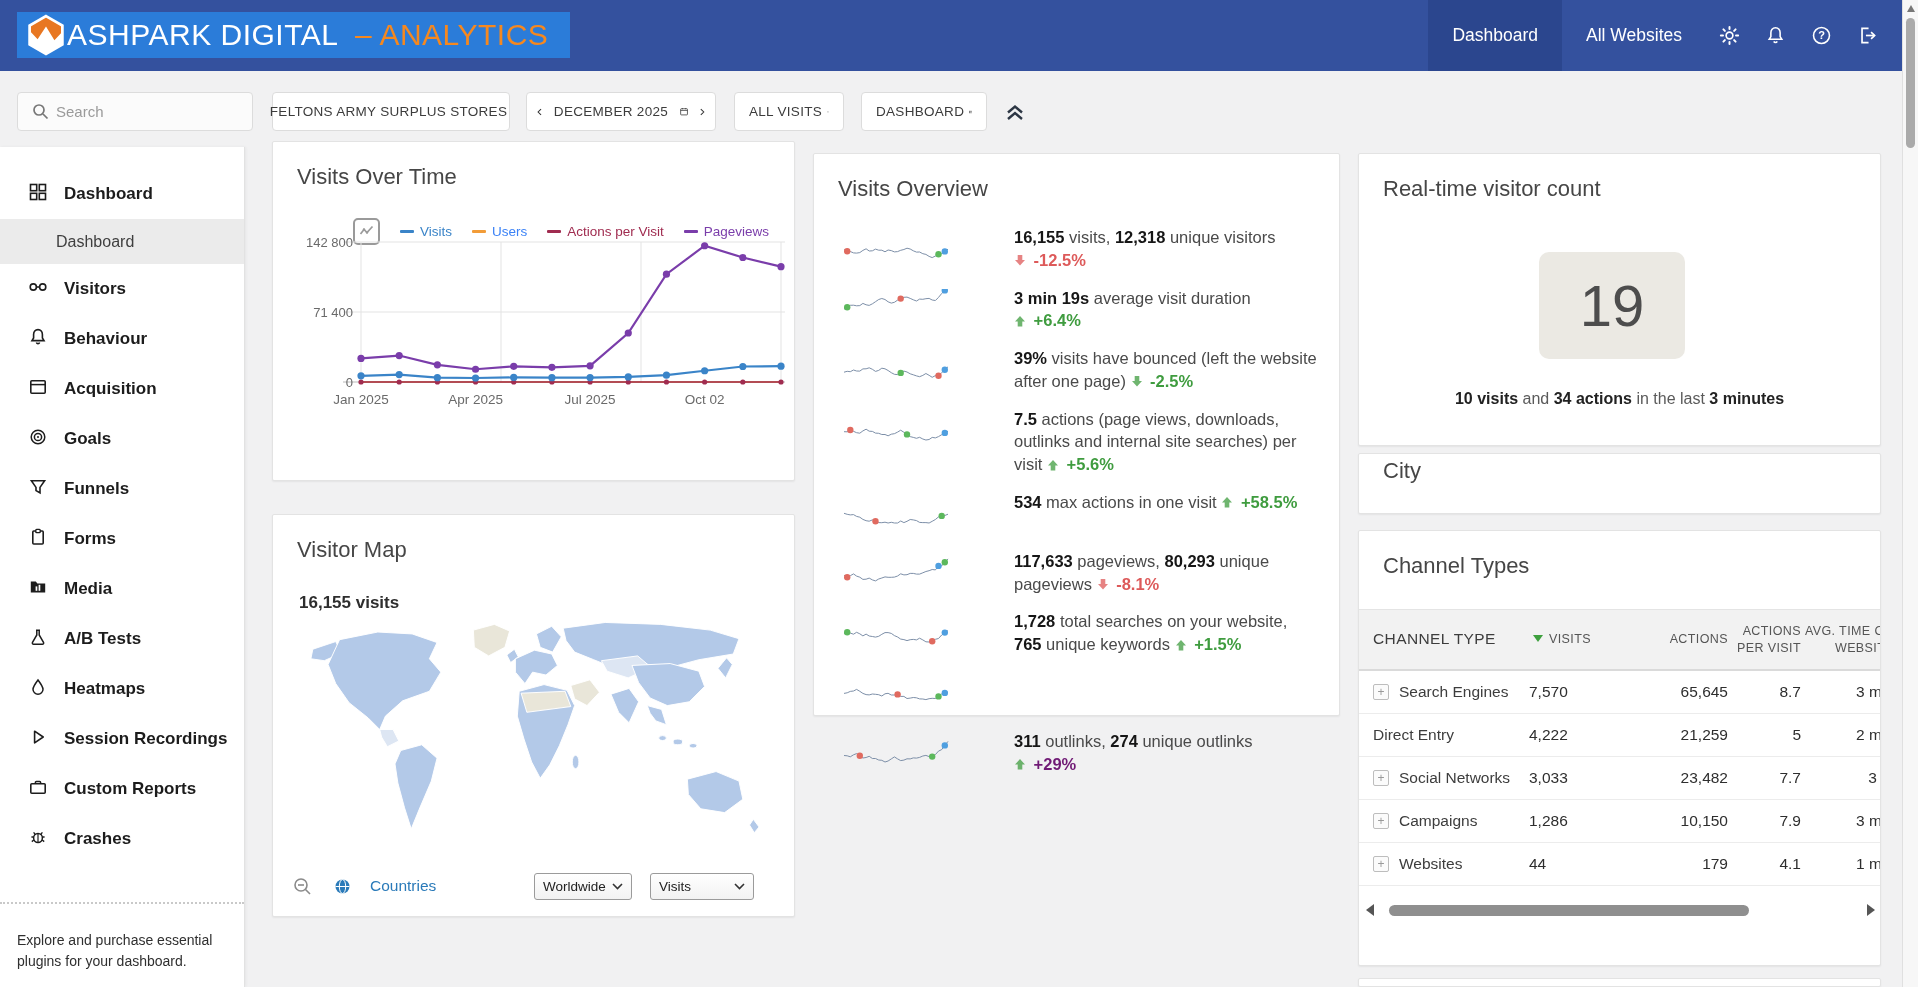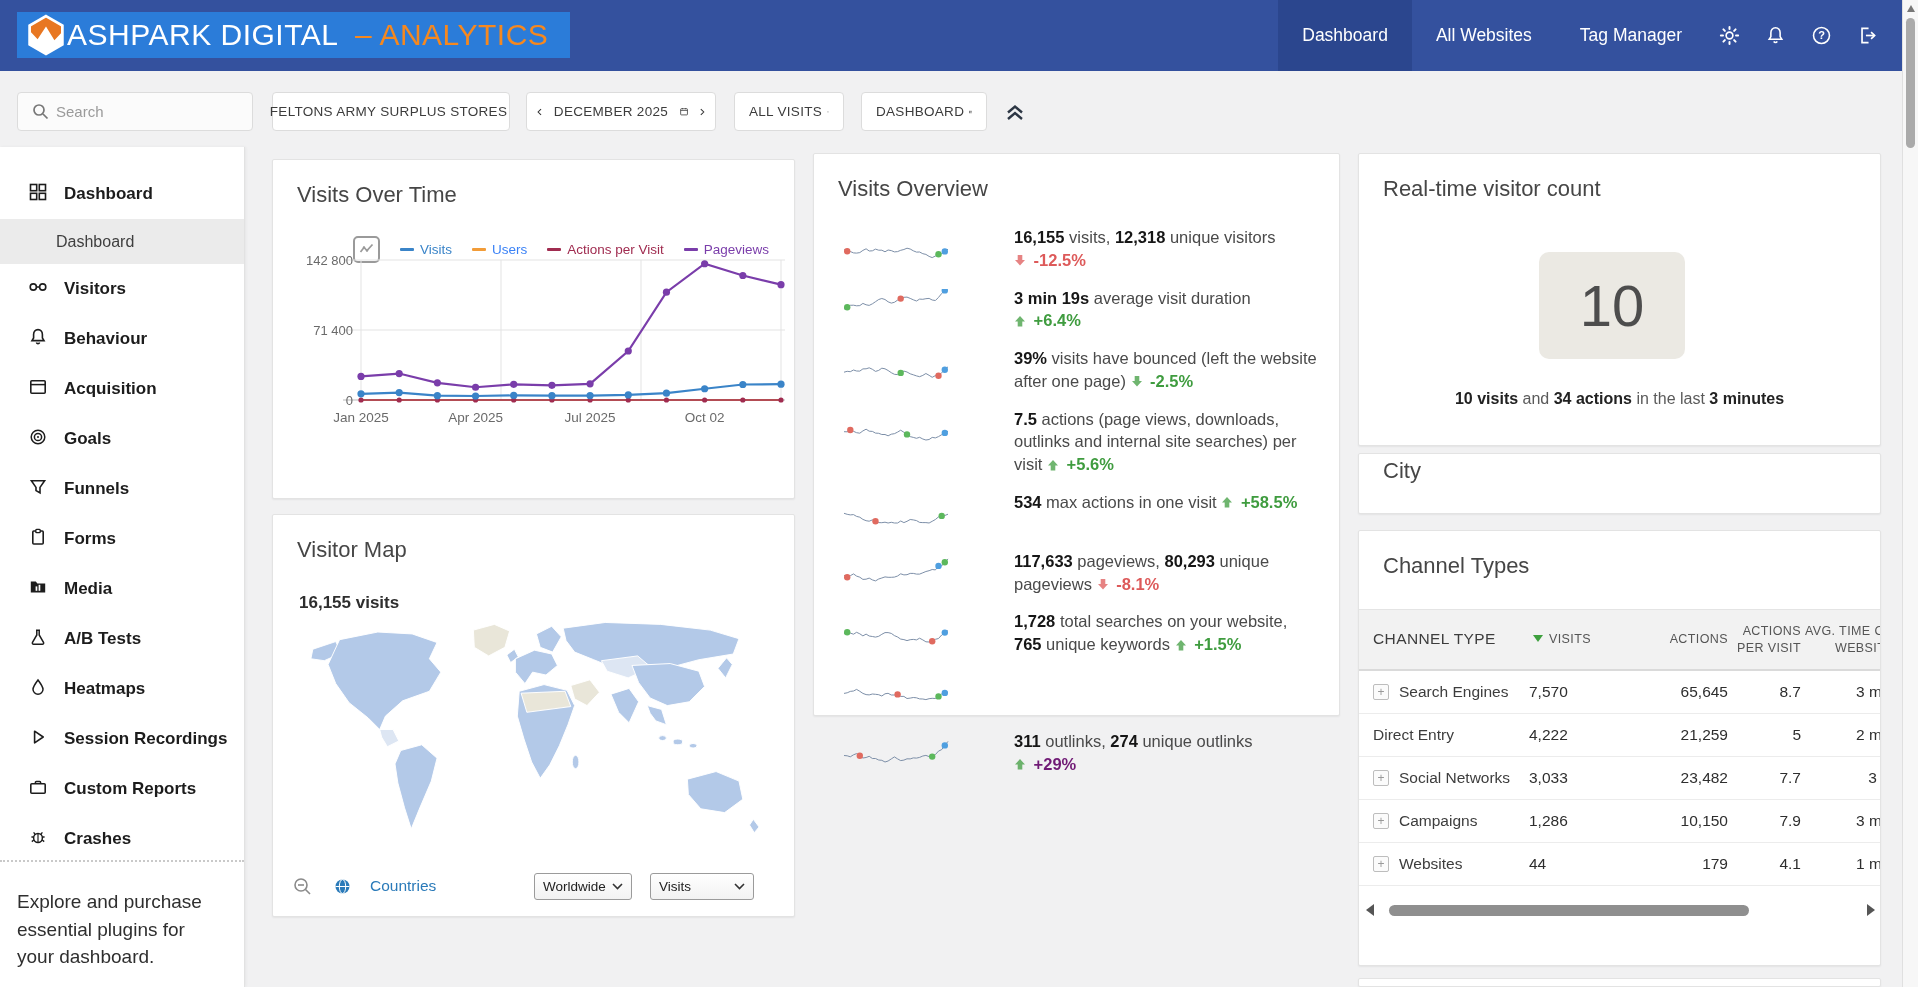--- a/index.html
+++ b/index.html
@@ -28,26 +28,26 @@
   #dash-selector{left:861px;width:126px;}
   #collapse-btn{position:absolute;left:1002px;top:8px;width:26px;height:24px;cursor:pointer;display:flex;align-items:center;justify-content:center;}
 
   
   #sidebar{position:absolute;left:0;top:147px;width:245px;height:840px;background:#fff;border-right:1px solid #e2e2e2;box-shadow:1px 0 3px rgba(0,0,0,.05);padding-top:22px;}
   .side-item{display:flex;align-items:center;height:50px;padding-left:28px;cursor:pointer;}
   .side-item .lbl{font-size:17px;font-weight:bold;color:#1c1c1c;margin-left:16px;}
   .side-item.sub{height:45px;padding-left:56px;}
   .side-item.sub .lbl{font-weight:normal;font-size:16px;color:#3f3f3f;margin-left:0;}
   .side-item.active{background:#ebebeb;}
-  #side-footer{position:absolute;left:0;bottom:0;width:100%;padding:26px 17px 16px;border-top:2px dotted #c9c9c9;font-size:19px;color:#2f2f2f;line-height:1.45;}
+  #side-footer{position:absolute;left:0;bottom:0;width:100%;padding:26px 17px 16px;border-top:2px dotted #c9c9c9;font-size:14px;color:#2f2f2f;line-height:1.45;}
 
   
   .card{position:absolute;background:#fff;border:1px solid #e3e3e3;border-radius:2px;box-shadow:0 1px 2px rgba(0,0,0,.06);}
   .card h2{margin:0;padding:22px 24px 0;font-size:22px;font-weight:normal;color:#464646;}
-  #vot-card{left:272px;top:159px;width:523px;height:340px;}
+  #vot-card{left:272px;top:141px;width:523px;height:340px;}
   #map-card{left:272px;top:514px;width:523px;height:403px;}
   #vo-card{left:813px;top:153px;width:527px;height:563px;}
   #rt-card{left:1358px;top:153px;width:523px;height:293px;}
   #city-card{left:1358px;top:453px;width:523px;height:61px;overflow:hidden;}
   #ct-card{left:1358px;top:530px;width:523px;height:436px;overflow:hidden;}
   #sliver-card{left:1358px;top:978px;width:523px;height:9px;}
 
   
   #vot-legend{position:absolute;left:80px;top:76px;display:flex;align-items:center;gap:20px;}
   #export-icon{width:27px;height:27px;border:2px solid #9a9a9a;border-radius:5px;display:flex;align-items:center;justify-content:center;cursor:pointer;background:#fff;}
@@ -117,21 +117,20 @@
         <polygon points="4.4,29 20,38 35.6,29 35.6,17 28,25 20,12 12,24 4.4,16" fill="#fff"></polygon>
       </svg>
       <span id="brand">
         <span class="w">ASHPARK DIGITAL</span>
         <span class="o">&nbsp;</span><span class="o">– ANALYTICS</span>
       </span>
     </div>
     <div id="topnav">
         <div class="nav-item active">Dashboard</div>
         <div class="nav-item">All Websites</div>
-        <div class="nav-item">Tag Manager</div>
         <div class="nav-icon">
           <svg width="21" height="21" viewBox="0 0 20 20">
             <circle cx="10" cy="10" r="3.2" fill="none" stroke="#fff" stroke-width="1.6"></circle>
             <g stroke="#fff" stroke-width="1.9" stroke-linecap="round">
               <line x1="16.2" y1="10.0" x2="18.2" y2="10.0"></line>
               <line x1="14.4" y1="14.4" x2="15.8" y2="15.8"></line>
               <line x1="10.0" y1="16.2" x2="10.0" y2="18.2"></line>
               <line x1="5.6" y1="14.4" x2="4.2" y2="15.8"></line>
               <line x1="3.8" y1="10.0" x2="1.8" y2="10.0"></line>
               <line x1="5.6" y1="5.6" x2="4.2" y2="4.2"></line>
@@ -558,21 +557,21 @@
           <div class="vo-text"><b>311</b><span> outlinks, </span><b>274</b><span> unique outlinks</span><span class="chg" style="color: #701a75;"> <svg width="12" height="12.5" viewBox="0 0 12 12.5">
                 <path d="M6,1 L11,6.6 H8.3 V11.5 H3.7 V6.6 H1 Z" fill="#3f9c3f" opacity="0.75"></path>
               </svg> +29%</span></div>
         </div>
       </div>
   </div>
 
   <div class="card" id="rt-card">
     <h2>Real-time visitor count</h2>
     <div id="rt-box">
-      <span id="rt-count">10</span>
+      <span id="rt-count">19</span>
     </div>
     <div id="rt-caption"><b>10 visits</b><span> and </span><b>34 actions</b><span> in the last </span><b>3 minutes</b></div>
   </div>
 
   <div class="card" id="city-card">
     <h2 style="padding-top:4px">City</h2>
   </div>
 
   <div class="card" id="ct-card">
     <h2>Channel Types</h2>

